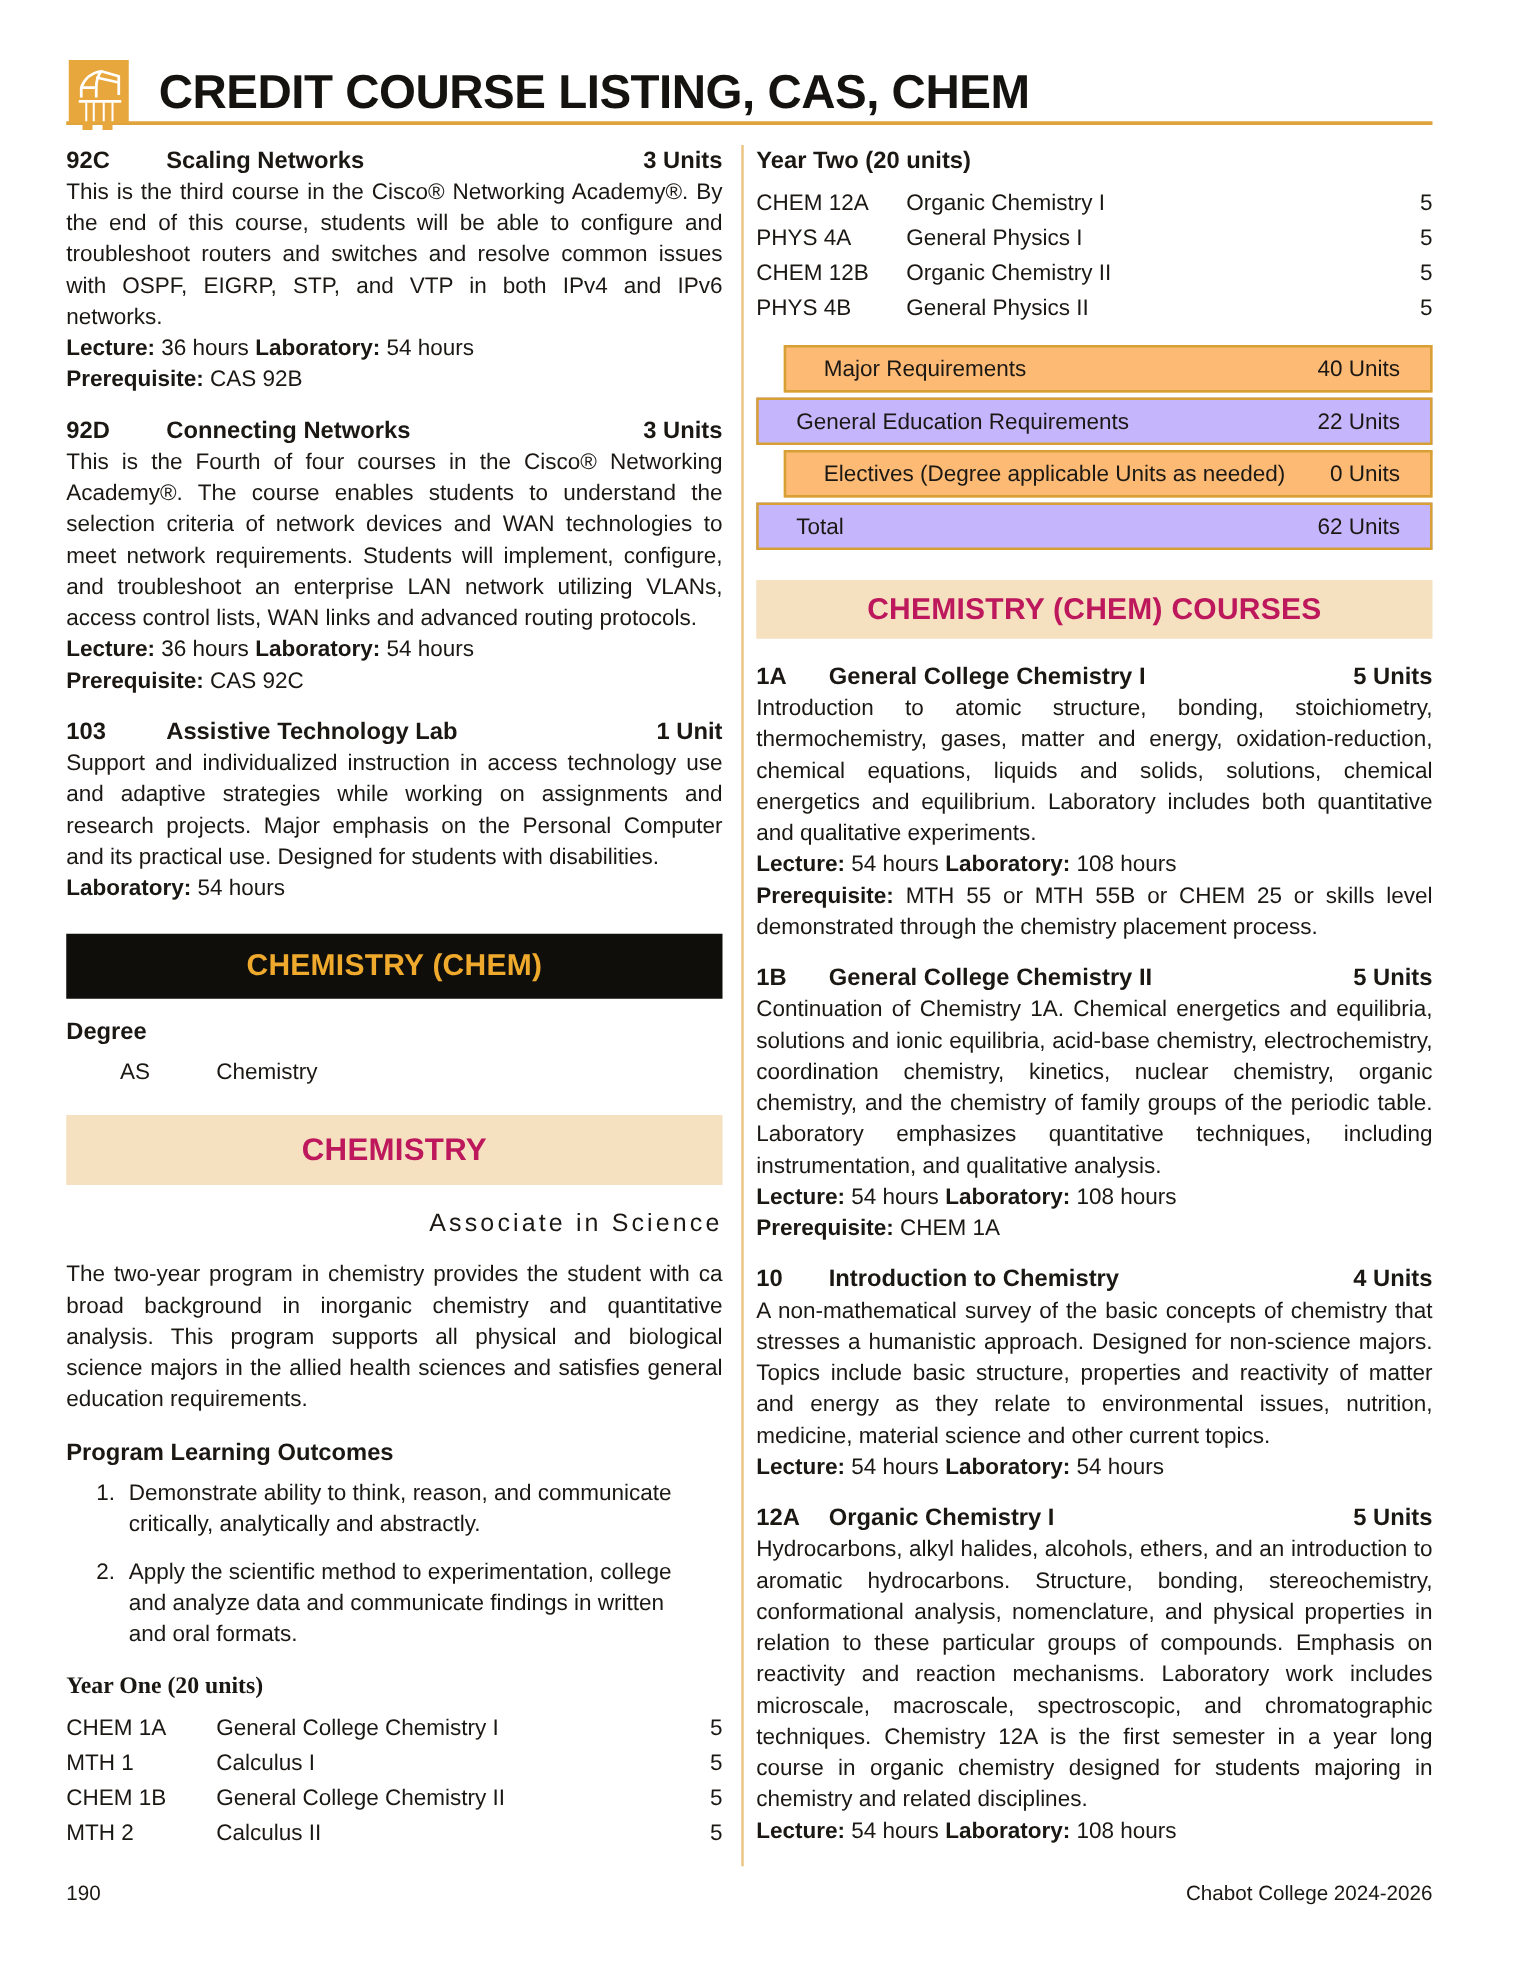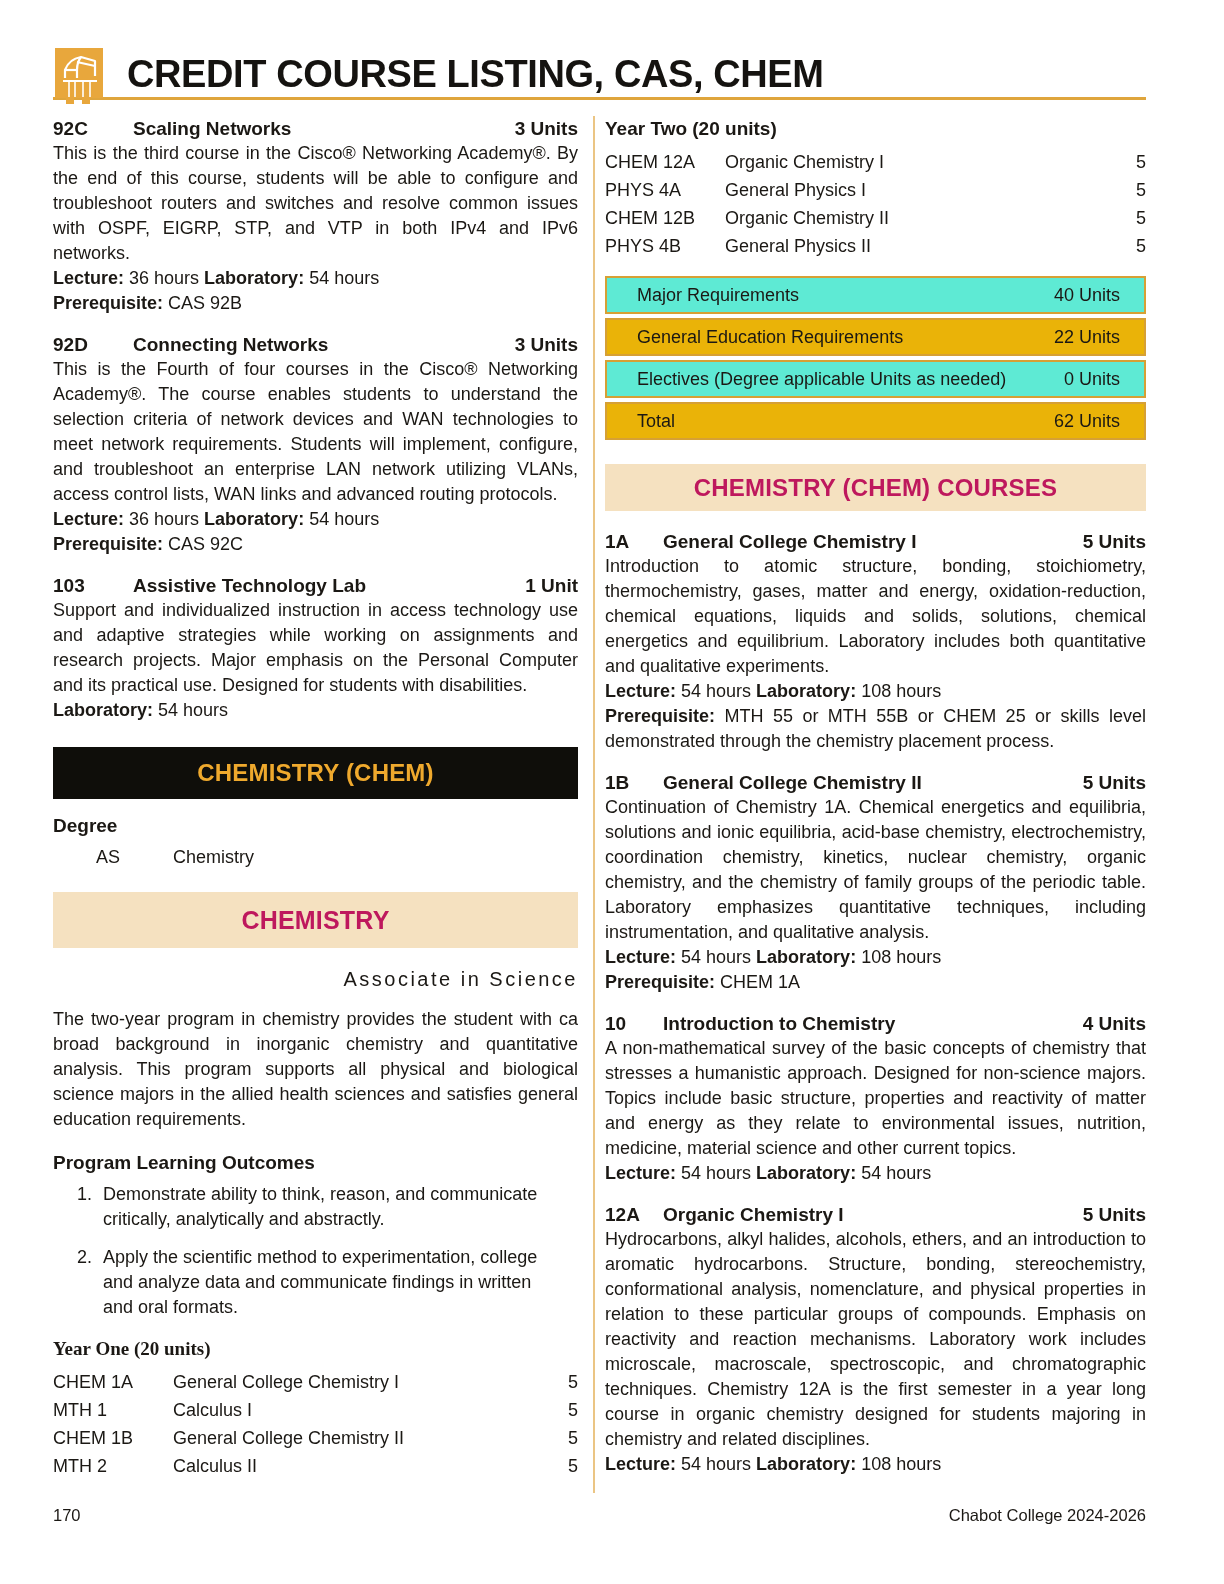--- a/index.html
+++ b/index.html
@@ -67,23 +67,23 @@
   .yr-row { display:flex; font-size:18px; line-height:28px; }
   .yr-code { width:120px; flex:none; }
   .yr-title { flex:1; }
   .yr-units { width:30px; flex:none; text-align:right; }
 
   
   .req-table { margin:16px 0 6px; }
   .req-row {
     display:flex; justify-content:space-between; align-items:center;
     border:2px solid #D6A035; height:38px; padding:0 24px 0 30px;
-    font-size:18px; margin-bottom:4px; background:#eab308;
-  }
-  .req-row.shaded { background:#5eead4; }
+    font-size:18px; margin-bottom:4px; background:#c4b5fd;
+  }
+  .req-row.shaded { background:#fdba74;margin-left:22px; }
   .req-label { }
   .req-value { }
 
   
   .footer {
     position:absolute; left:53px; right:78px; top:1506px;
     display:flex; justify-content:space-between;
     font-size:16.5px; color:#1b1814;
   }
 </style>
@@ -288,17 +288,17 @@
           <span class="course-units">5 Units</span>
         </div>
         <p>Hydrocarbons, alkyl halides, alcohols, ethers, and an introduction to aromatic hydrocarbons. Structure, bonding, stereochemistry, conformational analysis, nomenclature, and physical properties in relation to these particular groups of compounds. Emphasis on reactivity and reaction mechanisms. Laboratory work includes microscale, macroscale, spectroscopic, and chromatographic techniques. Chemistry 12A is the first semester in a year long course in organic chemistry designed for students majoring in chemistry and related disciplines.</p>
         <p class="meta"><b>Lecture:</b> <span>54 hours</span> <b>Laboratory:</b> <span>108 hours</span></p>
       </div>
 
     </section>
   </div>
 
   <div class="footer">
-    <span>170</span>
+    <span>190</span>
     <span>Chabot College 2024-2026</span>
   </div>
 
 </div>
 
 </body></html>

